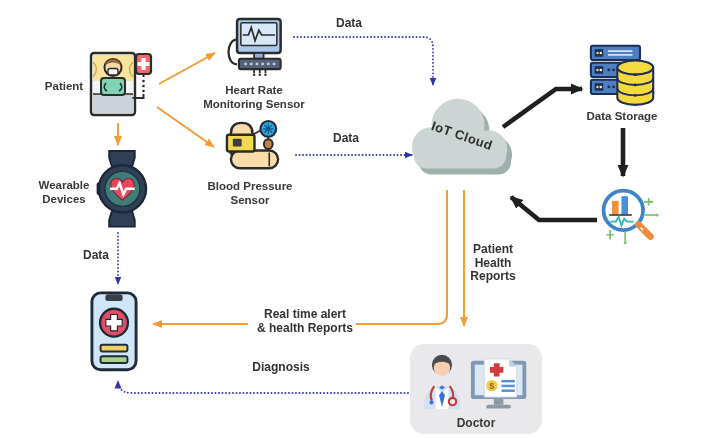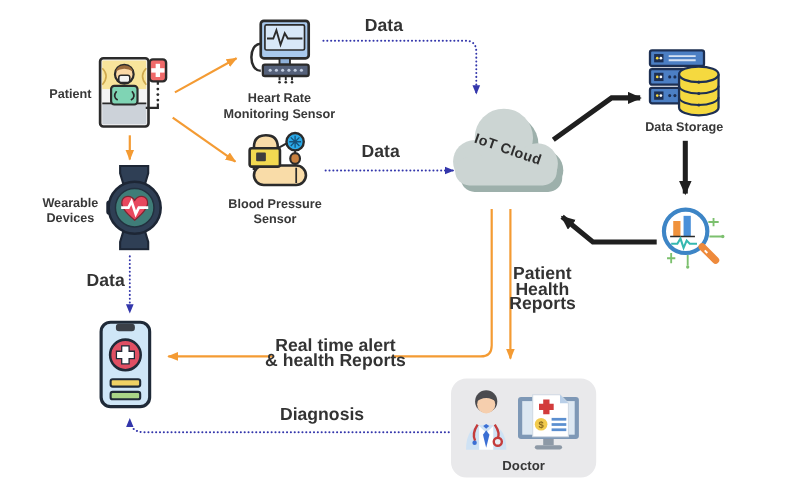--- a/index.html
+++ b/index.html
@@ -4,21 +4,21 @@
 <style>
   * { margin:0; padding:0; box-sizing:border-box; }
   html,body { background:#ffffff; }
   body { font-family:"Liberation Sans", sans-serif; }
   .canvas { position:relative; width:728px; height:438px; background:#fff; overflow:hidden; }
   .connectors { position:absolute; left:0; top:0; width:728px; height:438px; }
   .node-icon { position:absolute; }
   .node-icon svg { display:block; width:100%; height:auto; }
   .lbl { position:absolute; font-weight:700; color:#383838; text-align:center; }
   .lbl-node { font-size:11.5px; line-height:13.5px; }
-  .lbl-edge { font-size:16px; line-height:13.5px; color:#333; }
+  .lbl-edge { font-size:12px; line-height:13.5px; color:#333; }
   .cloud-text { position:absolute; left:421px; top:128px; width:82px; text-align:center;
                 transform:rotate(19deg); font-size:13px; font-weight:700; color:#2e2e2e;
                 letter-spacing:.4px; }
   .doctor-box { position:absolute; left:410px; top:344px; width:132px; height:90px;
                 background:#e9e9eb; border-radius:14px; }
   .doctor-box .fig { position:absolute; }
   .doctor-label { position:absolute; left:0; right:0; bottom:4px; text-align:center;
                   font-size:12px; font-weight:700; color:#383838; }
 </style>
 </head>
@@ -273,15 +273,15 @@
     <div>Patient</div>
     <div>Health</div>
     <div>Reports</div>
   </div>
 
   <div class="lbl lbl-edge" style="left:230px; top:308px; width:150px;">
     <div>Real time alert</div>
     <div>&amp; health Reports</div>
   </div>
 
-  <div class="lbl lbl-edge" style="left:231px; top:371px; width:100px;text-align:right;">Diagnosis</div>
+  <div class="lbl lbl-edge" style="left:231px; top:361px; width:100px;">Diagnosis</div>
 
 </div>
 
 </body></html>

